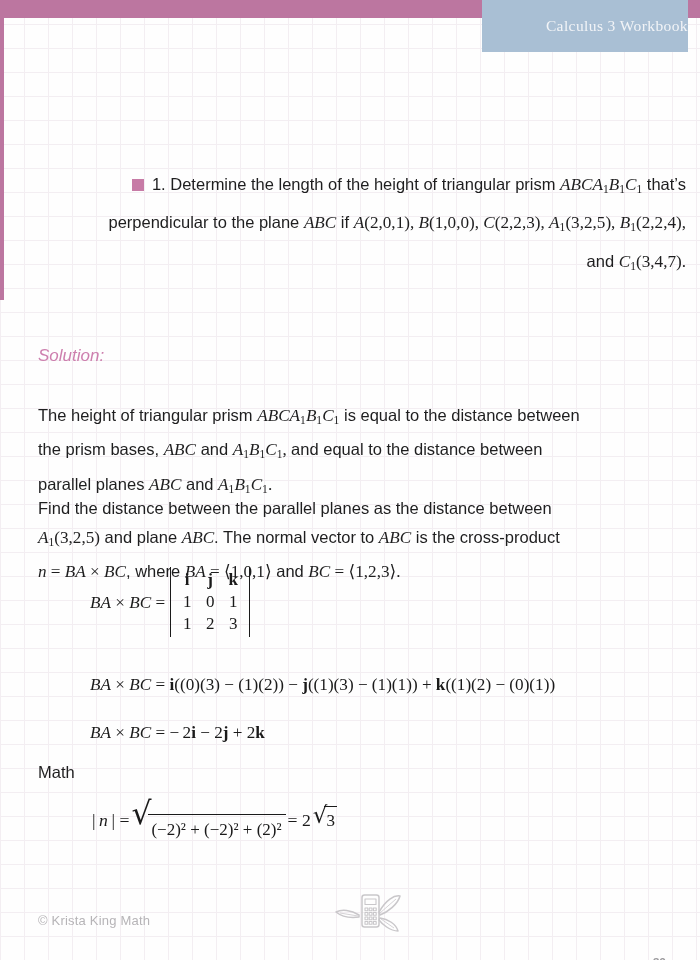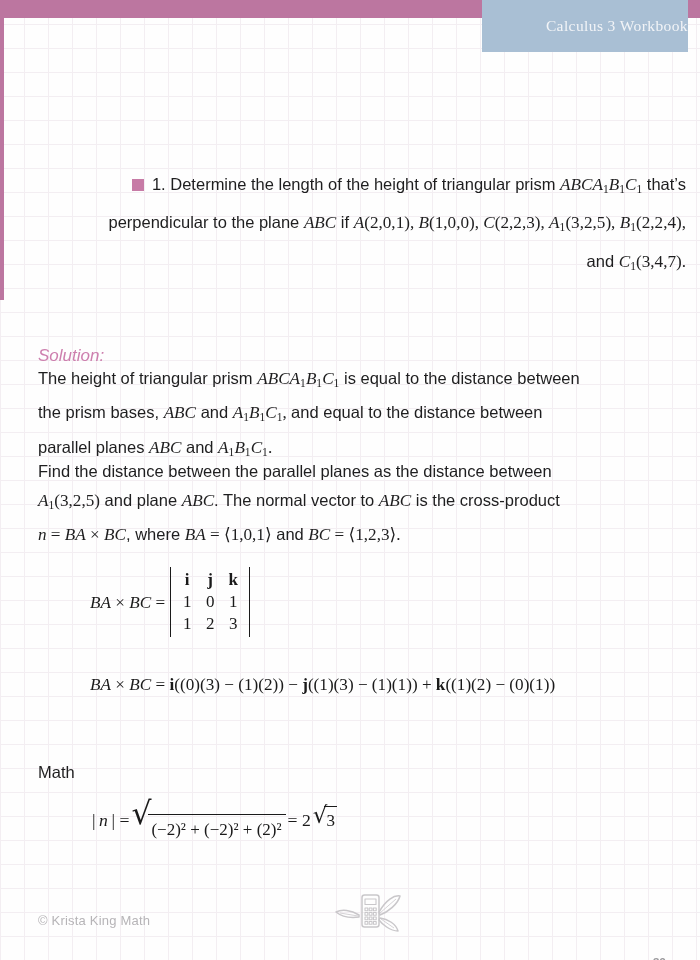--- a/index.html
+++ b/index.html
@@ -38,21 +38,21 @@
   .seg-m { font-family:"Liberation Serif","DejaVu Serif","DejaVu Sans",serif; font-style:italic; font-size:1.04em; }
   .seg-u { font-family:"Liberation Serif","DejaVu Serif","DejaVu Sans",serif; font-size:1.04em; }
   .seg-vec { font-family:"Liberation Serif","DejaVu Serif","DejaVu Sans",serif; font-weight:bold; font-size:1.04em; }
   .seg-sub { font-family:"Liberation Serif","DejaVu Serif",serif; font-size:0.7em; vertical-align:-0.3em; }
 
   .problem { position:absolute; left:38px; top:168px; width:648px; font-size:16.5px; line-height:33px;text-align:right; }
   .bullet { display:inline-block; width:12px; height:12px; background:#c77ba6; margin-right:8px; vertical-align:-1px; }
 
   .solution { position:absolute; left:38px; top:316px; font-size:17px; font-style:italic; color:#cd7fae;margin-top:30px; }
 
-  .para { position:absolute; left:38px; width:650px; font-size:16.5px; line-height:29px; }
+  .para { position:absolute; left:38px; width:650px; font-size:16.5px; line-height:29px;margin-top:37px; }
   .p1 { top:364px; }
   .p2 { top:457px; }
 
   .then { position:absolute; left:38px; top:763px; font-size:16.5px; }
 
   .eq { position:absolute; color:#1a1a1a; font-size:16.5px; line-height:24px; }
   .det-eq { left:90px; top:567px; display:flex; align-items:center; }
   .det-box {
     border-left:1.6px solid #1a1a1a; border-right:1.6px solid #1a1a1a;
     padding:2px 9px; margin-left:5px;
@@ -121,20 +121,21 @@
         <span>1</span>
         <span>1</span>
         <span>2</span>
         <span>3</span>
       </div>
     </div>
   </div>
 
   <div class="eq eq2"><span class="seg-m">BA</span><span class="seg-u"> × </span><span class="seg-m">BC</span><span class="seg-u"> = </span><span class="seg-vec">i</span><span class="seg-u">((0)(3) − (1)(2)) − </span><span class="seg-vec">j</span><span class="seg-u">((1)(3) − (1)(1)) + </span><span class="seg-vec">k</span><span class="seg-u">((1)(2) − (0)(1))</span></div>
 
+  <div class="eq eq3"><span class="seg-m">BA</span><span class="seg-u"> × </span><span class="seg-m">BC</span><span class="seg-u"> = − 2</span><span class="seg-vec">i</span><span class="seg-u"> − 2</span><span class="seg-vec">j</span><span class="seg-u"> + 2</span><span class="seg-vec">k</span></div>
 
   <div class="then">Math</div>
 
   <div class="eq eq4">
     <span class="side"><span class="seg-u">| </span><span class="seg-m">n</span><span class="seg-u"> | = </span></span>
     <span class="sqrt">
       <span class="rad-sign">√</span>
       <span class="rad-body">(−2)² + (−2)² + (2)²</span>
     </span>
     <span class="side"><span class="seg-u"> = 2</span></span>

